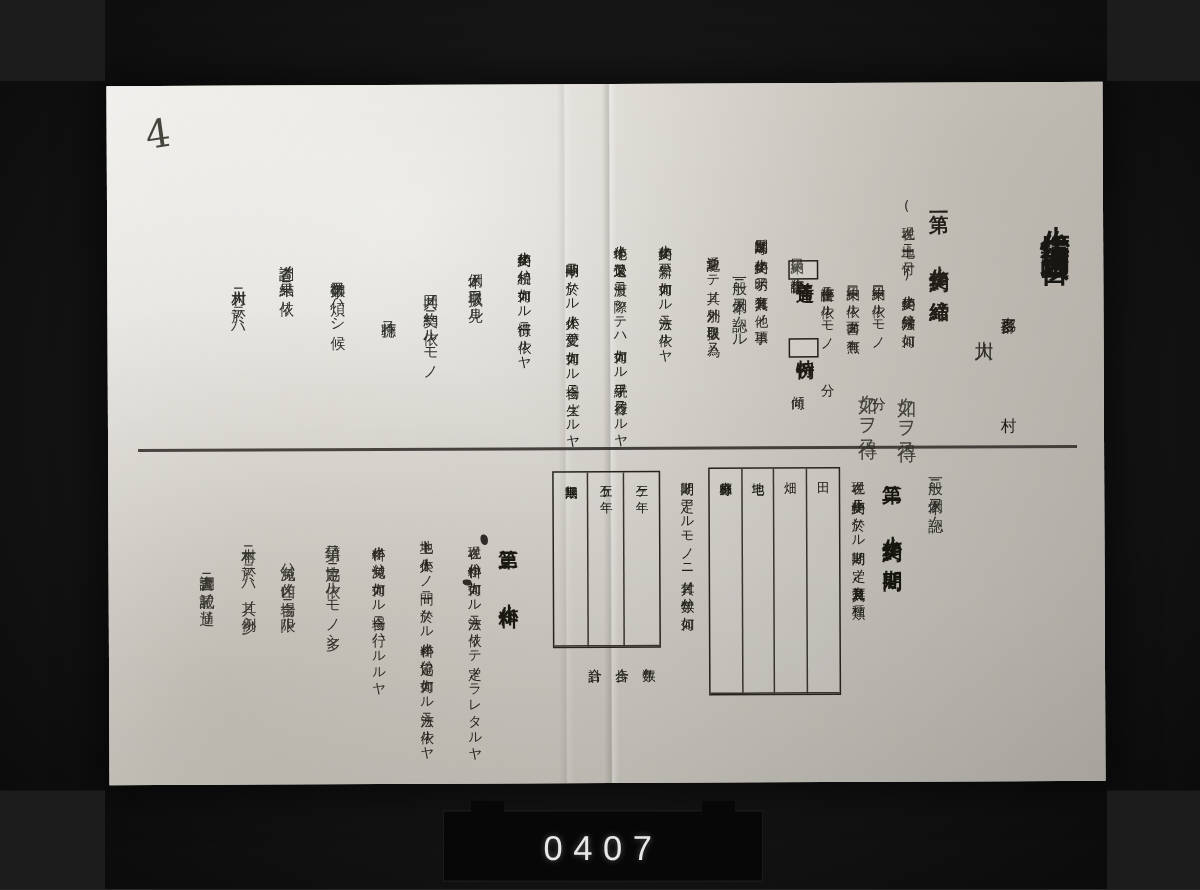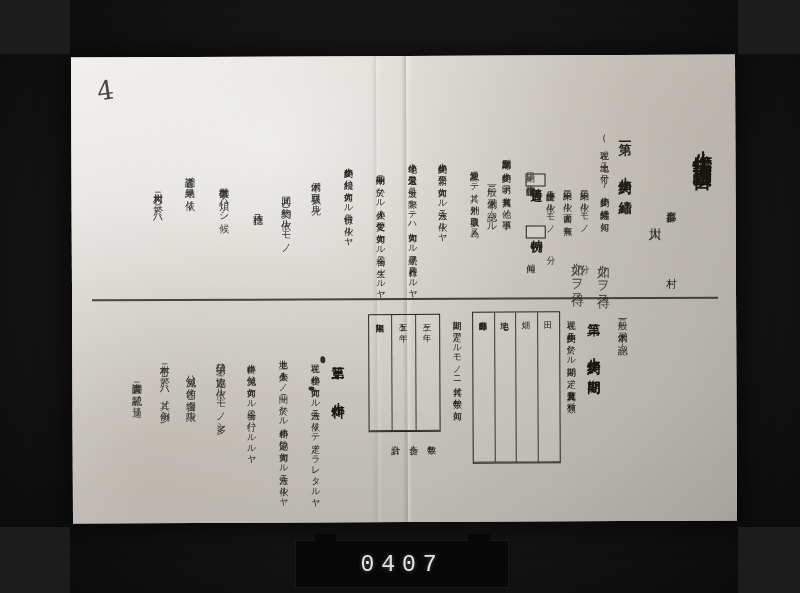--- a/index.html
+++ b/index.html
@@ -178,21 +178,21 @@
     width: 22px;
     height: 8px;
     background: #070707;
   }
   .frame-number {
     position: absolute;
     left: 0;
     right: 0;
     top: 11px;
     text-align: center;
-    font-family: Liberation Mono, monospace;
+    font-family: Liberation Sans, sans-serif;
     font-size: 23px;
     letter-spacing: 7px;
     color: #e8e8e8;
     text-shadow: 0 0 4px rgba(255,255,255,0.35);
   }
   .corner-tab {
     position: absolute;
     background: #1c1c1d;
   }
 </style>

